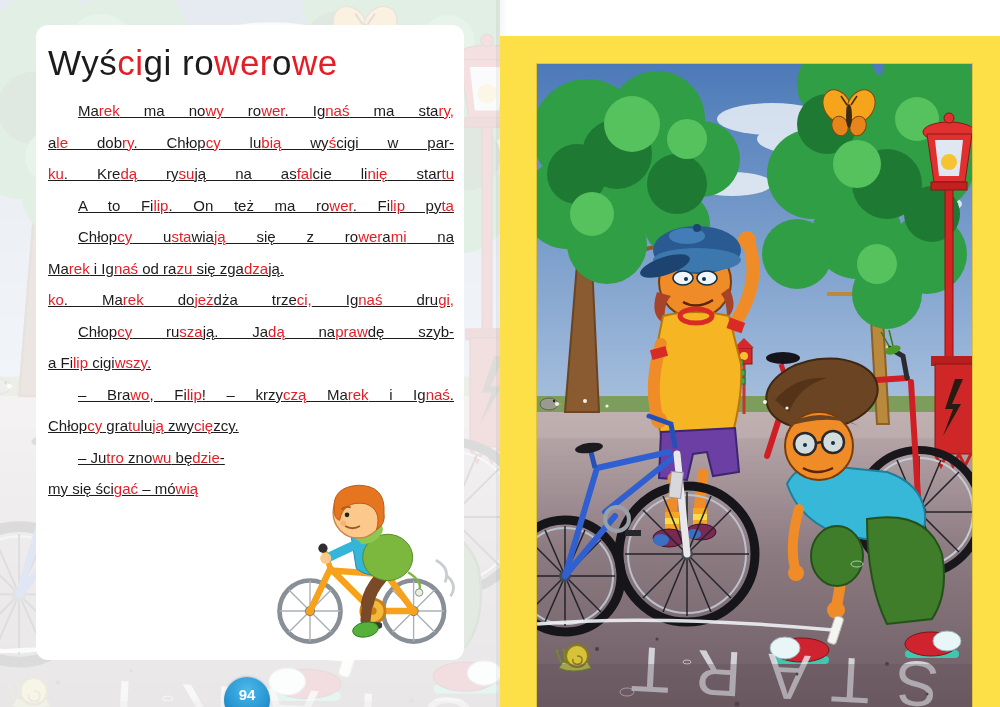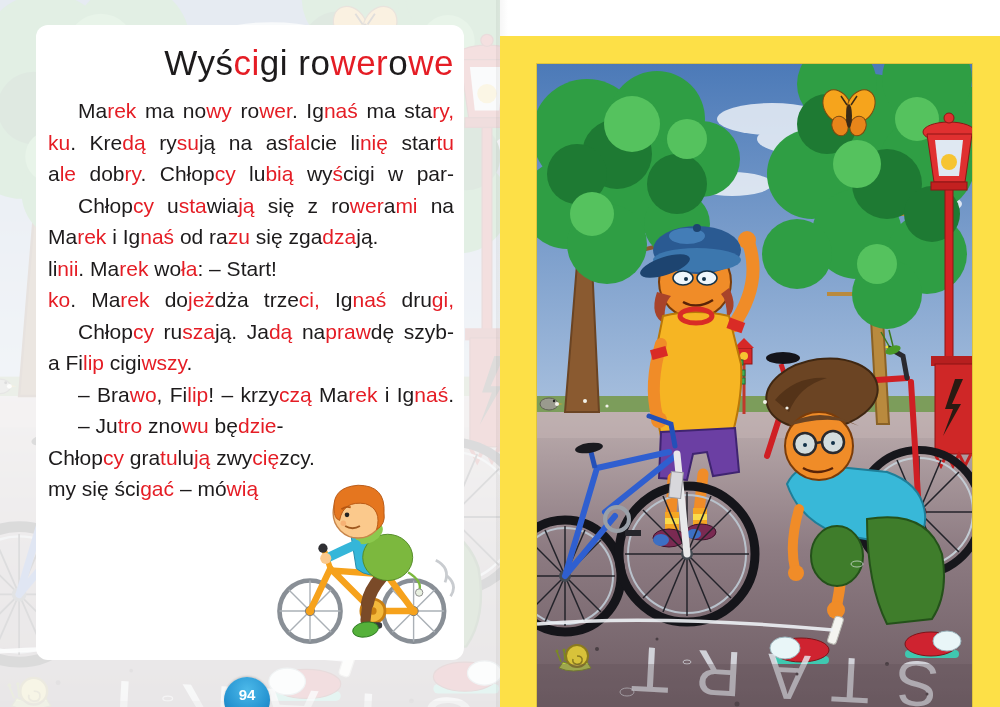--- a/index.html
+++ b/index.html
@@ -5,22 +5,22 @@
   :root{ --red:#e51d25; --ink:#1d1b1c; --badge:#1f8ac6; }
   *{margin:0;padding:0;box-sizing:border-box;}
   body{font-family:"Liberation Sans","DejaVu Sans",sans-serif;background:#ffffff;}
   .spread{position:relative;width:1000px;height:707px;background:#fff;overflow:hidden;}
   .page{position:absolute;top:0;height:707px;width:500px;overflow:hidden;}
   .page-left{left:0;}
   .page-right{left:500px;background:#fde047;margin-top:36px;}
   .watermark{position:absolute;left:-15px;top:-25px;width:530px;height:790px;opacity:.15;filter:saturate(.75);pointer-events:none;}
   .fold{position:absolute;left:496px;top:0;width:12px;height:707px;background:linear-gradient(90deg,rgba(0,0,0,.05),rgba(0,0,0,0));}
   .textbox{position:absolute;left:36px;top:25px;width:428px;height:635px;background:#fff;border-radius:12px;padding:16px 10px 0 12px;}
-  h1.title{font-size:35px;font-weight:400;line-height:44px;text-align:right;color:var(--ink);margin-bottom:10px;letter-spacing:.5px;}
-  .story{font-size:21px;color:var(--ink);}
+  h1.title{font-size:35px;font-weight:400;line-height:44px;text-align:left;color:var(--ink);margin-bottom:10px;letter-spacing:.5px;}
+  .story{font-size:15px;color:var(--ink);text-decoration:underline;}
   .line{line-height:31.5px;white-space:nowrap;}
   .line.just{white-space:normal;text-align:justify;text-align-last:justify;}
   .line.ind{padding-left:30px;}
   .red{color:var(--red);}
   .mini{position:absolute;right:6px;bottom:0;width:185px;height:195px;}
   .illustration{position:absolute;left:37px;top:28px;width:435px;height:653px;outline:1px solid rgba(0,0,0,.12);}
   .illustration svg,.watermark svg,.mini svg{display:block;width:100%;height:100%;}
   .badge{position:absolute;bottom:-16px;width:46px;height:46px;border-radius:50%;
     background:radial-gradient(circle at 50% 28%,#4cb9e9 0%,#2795d2 55%,#146ead 100%);
     color:#fff;font-weight:bold;font-size:15px;display:flex;justify-content:center;align-items:flex-start;padding-top:9px;
@@ -330,31 +330,31 @@
   <div class="page page-left">
     <div class="watermark">
       <svg viewBox="0 0 435 653" preserveAspectRatio="none">
           <use href="#park-scene"></use>
         </svg>
     </div>
     <div class="textbox">
       <h1 class="title"><span>Wyś</span><span class="red">ci</span><span>gi ro</span><span class="red">wer</span><span>o</span><span class="red">we</span></h1>
       <div class="story">
           <div class="line just ind"><span>Ma</span><span class="red">rek</span><span> ma no</span><span class="red">wy</span><span> ro</span><span class="red">wer</span><span>. Ig</span><span class="red">naś</span><span> ma sta</span><span class="red">ry,</span></div>
+          <div class="line just"><span>a</span><span class="red">le</span><span> dob</span><span class="red">ry</span><span>. Chłop</span><span class="red">cy</span><span> lu</span><span class="red">bią</span><span> wy</span><span class="red">ś</span><span>cigi w par-</span></div>
           <div class="line just"><span class="red">ku</span><span>. Kre</span><span class="red">dą</span><span> ry</span><span class="red">su</span><span>ją na as</span><span class="red">fal</span><span>cie li</span><span class="red">nię</span><span> star</span><span class="red">tu</span></div>
-          <div class="line just"><span>a</span><span class="red">le</span><span> dob</span><span class="red">ry</span><span>. Chłop</span><span class="red">cy</span><span> lu</span><span class="red">bią</span><span> wy</span><span class="red">ś</span><span>cigi w par-</span></div>
+          <div class="line just ind"><span>A to Fi</span><span class="red">lip</span><span>. On też ma ro</span><span class="red">wer</span><span>. Fi</span><span class="red">lip</span><span> py</span><span class="red">ta</span></div>
           <div class="line just ind"><span>Chłop</span><span class="red">cy</span><span> u</span><span class="red">sta</span><span>wia</span><span class="red">ją</span><span> się z ro</span><span class="red">wer</span><span>a</span><span class="red">mi</span><span> na</span></div>
           <div class="line"><span>Ma</span><span class="red">rek</span><span> i Ig</span><span class="red">naś</span><span> od ra</span><span class="red">zu</span><span> się zga</span><span class="red">dza</span><span>ją.</span></div>
-          <div class="line"><span>li</span><span class="red">nii</span><span>. Ma</span><span class="red">rek</span><span> wo</span><span class="red">ła</span><span>: – Start!</span></div>
           <div class="line just"><span class="red">ko</span><span>. Ma</span><span class="red">rek</span><span> do</span><span class="red">jeż</span><span>dża trze</span><span class="red">ci,</span><span> Ig</span><span class="red">naś</span><span> dru</span><span class="red">gi,</span></div>
           <div class="line just ind"><span>Chłop</span><span class="red">cy</span><span> ru</span><span class="red">sza</span><span>ją. Ja</span><span class="red">dą</span><span> na</span><span class="red">praw</span><span>dę szyb-</span></div>
           <div class="line"><span>a Fi</span><span class="red">lip</span><span> cigi</span><span class="red">wszy</span><span>.</span></div>
           <div class="line just ind"><span>– Bra</span><span class="red">wo</span><span>, Fi</span><span class="red">lip</span><span>! – krzy</span><span class="red">czą</span><span> Ma</span><span class="red">rek</span><span> i Ig</span><span class="red">naś</span><span>.</span></div>
+          <div class="line"><span>Chłop</span><span class="red">cy</span><span> gra</span><span class="red">tu</span><span>lu</span><span class="red">ją</span><span> zwy</span><span class="red">cię</span><span>zcy.</span></div>
           <div class="line ind"><span>– Ju</span><span class="red">tro</span><span> zno</span><span class="red">wu</span><span> bę</span><span class="red">dzie</span><span>-</span></div>
-          <div class="line"><span>Chłop</span><span class="red">cy</span><span> gra</span><span class="red">tu</span><span>lu</span><span class="red">ją</span><span> zwy</span><span class="red">cię</span><span>zcy.</span></div>
           <div class="line"><span>my się ści</span><span class="red">gać</span><span> – mó</span><span class="red">wią</span></div>
         </div>
       <div class="mini">
         <svg viewBox="0 0 200 195">
           <g stroke="#c9ccd0" stroke-width="3" fill="none">
             <path d="M176 95 q16 8 10 24"></path>
               <path d="M188 112 q12 10 4 22"></path>
               <path d="M170 135 q14 8 8 20"></path>
           </g>
           <g>

